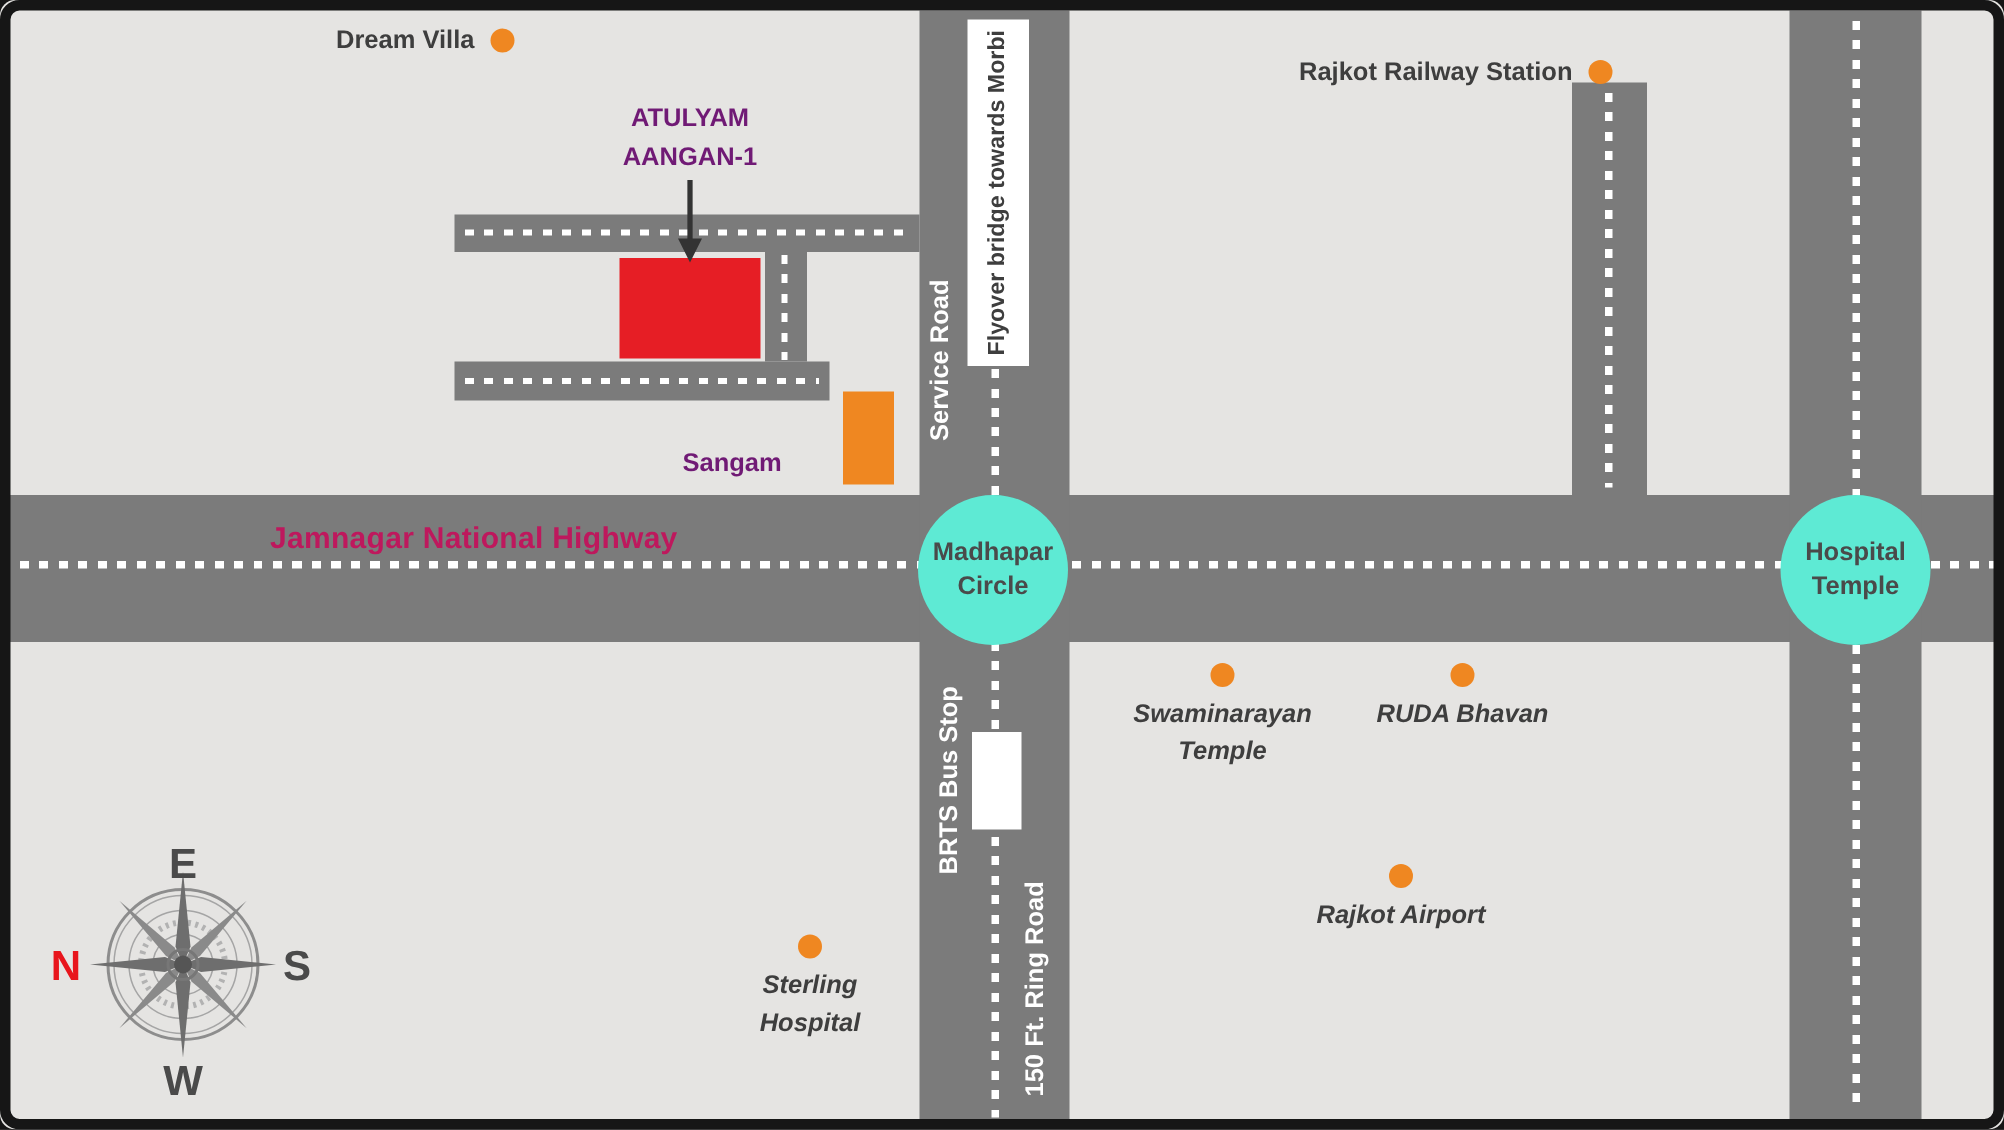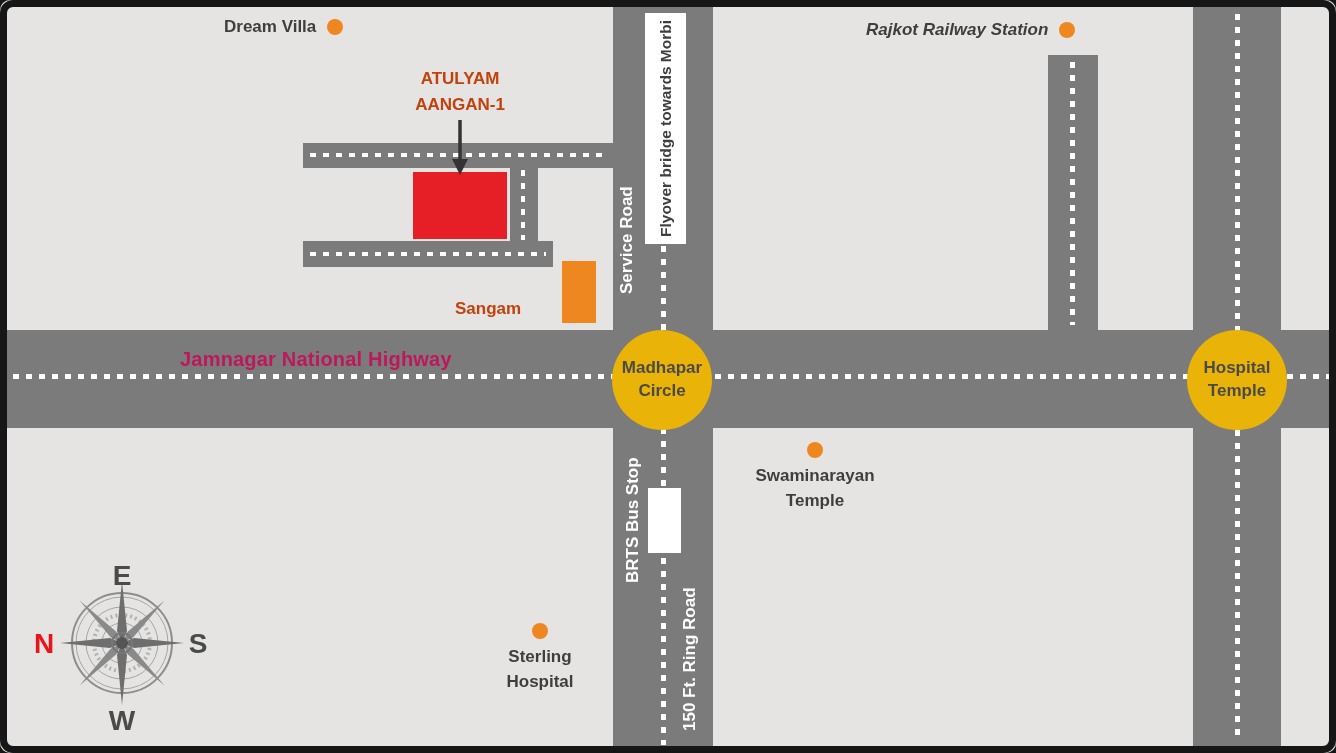--- a/index.html
+++ b/index.html
@@ -13,38 +13,38 @@
     position:absolute; inset:0; border:7px solid #161616; border-radius:13px;
     z-index:10; pointer-events:none;
   }
   .road { position:absolute; background:#7b7b7b; z-index:1; }
   .dash-h { position:absolute; height:5px; z-index:2;
     background-image:repeating-linear-gradient(to right,#fff 0 6px,transparent 6px 13px); }
   .dash-v { position:absolute; width:5px; z-index:2;
     background-image:repeating-linear-gradient(to bottom,#fff 0 6px,transparent 6px 13px); }
   .junction {
     position:absolute; width:100px; height:100px; border-radius:50%;
-    background:#eab308; z-index:3; display:flex; align-items:center; justify-content:center;
+    background:#5eead4; z-index:3; display:flex; align-items:center; justify-content:center;
   }
   .junction span {
     width:85px; text-align:center; color:#4a4a4a; font-weight:bold;
     font-size:17px; line-height:1.35;
   }
   .whitebox { position:absolute; background:#ffffff; z-index:3; }
   .bldg { position:absolute; z-index:3; }
   .vtext {
     position:absolute; z-index:4; display:flex; align-items:center; justify-content:center;
     writing-mode:vertical-rl; transform:rotate(180deg);
     font-weight:bold; font-size:17px; white-space:nowrap;
   }
   .vtext.white { color:#ffffff; }
   .vtext.dark  { color:#3e3e3e; font-size:15.5px; }
-  .label { position:absolute; z-index:4; color:#c2410c; font-weight:bold; font-size:17px; line-height:1.5; }
+  .label { position:absolute; z-index:4; color:#701a75; font-weight:bold; font-size:17px; line-height:1.5; }
   .lm-row { position:absolute; z-index:4; display:flex; align-items:center; gap:11px; }
-  .lm-col { position:absolute; z-index:4; display:flex; flex-direction:column; align-items:center; gap:6px; }
+  .lm-col { position:absolute; z-index:4; display:flex; flex-direction:column; align-items:center; gap:6px;font-style:italic; }
   .lm-row .name, .lm-col .name { color:#3e3e3e; font-weight:bold; font-size:17px; line-height:1.45; text-align:center; }
   .dot { width:16px; height:16px; border-radius:50%; background:#ef8721; flex:0 0 auto; }
   .hwy-label {
     position:absolute; z-index:4; color:#be185d; font-weight:bold; font-size:20px;
     letter-spacing:0.2px;
   }
   .compass { position:absolute; z-index:4; }
 </style>
 </head>
 <body>
@@ -94,27 +94,35 @@
     <div class="vtext dark" style="left:645px;top:13px;width:41px;height:231px;">Flyover bridge towards Morbi</div>
     <div class="vtext white" style="left:622px;top:455px;width:22px;height:130px;">BRTS Bus Stop</div>
     <div class="vtext white" style="left:678px;top:573px;width:24px;height:172px;">150 Ft. Ring Road</div>
 
     <div class="hwy-label" style="left:180px;top:348px;">Jamnagar National Highway</div>
 
     <div class="lm-row" style="left:224px;top:15px;">
       <span class="name">Dream Villa</span>
       <span class="dot"></span>
     </div>
-    <div class="lm-row" style="left:866px;top:18px;font-style:italic;">
+    <div class="lm-row" style="left:866px;top:36px;">
       <span class="name">Rajkot Railway Station</span>
       <span class="dot"></span>
     </div>
     <div class="lm-col" style="left:750px;top:442px;width:130px;">
       <span class="dot"></span>
       <span class="name">Swaminarayan Temple</span>
+    </div>
+    <div class="lm-col" style="left:905px;top:442px;width:140px;">
+      <span class="dot"></span>
+      <span class="name">RUDA Bhavan</span>
+    </div>
+    <div class="lm-col" style="left:864px;top:576px;width:140px;">
+      <span class="dot"></span>
+      <span class="name">Rajkot Airport</span>
     </div>
     <div class="lm-col" style="left:490px;top:623px;width:100px;justify-content:center;">
       <span class="dot"></span>
       <span class="name">Sterling Hospital</span>
     </div>
     <div class="label" style="left:455px;top:296px;width:100px;">Sangam</div>
 
     <svg class="compass" style="left:30px;top:550px;" width="180" height="190" viewBox="0 0 180 190">
       <g transform="translate(92,93)">
         <circle r="50" fill="none" stroke="#8d8d8d" stroke-width="2"></circle>

